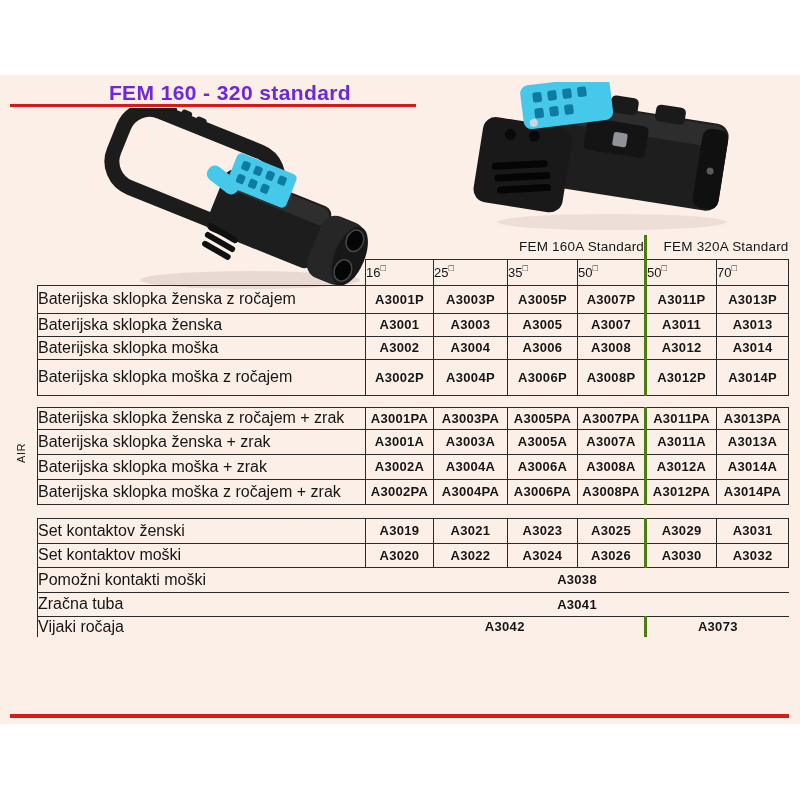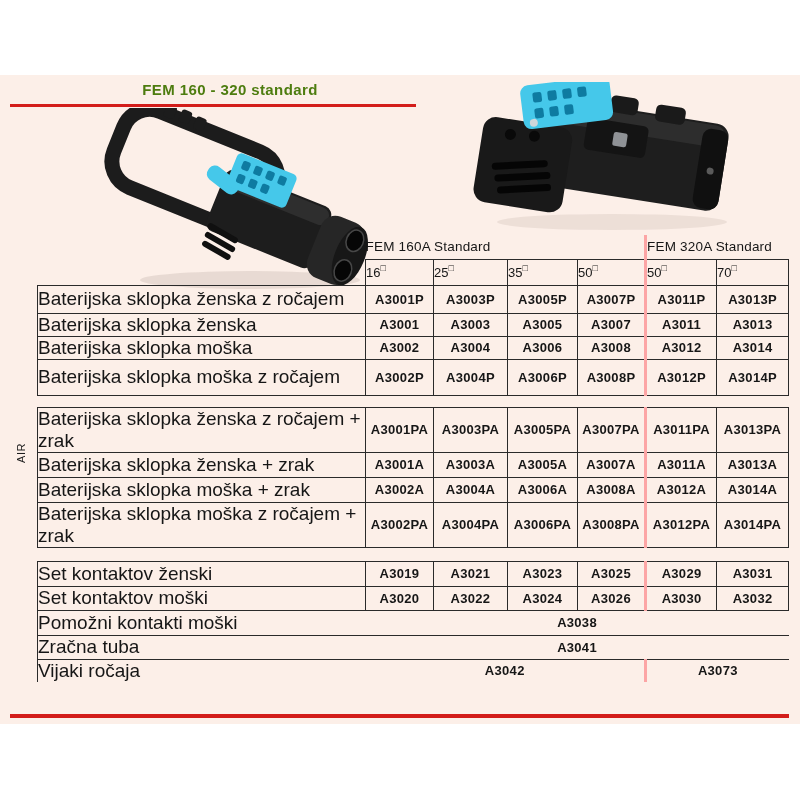--- a/index.html
+++ b/index.html
@@ -6,49 +6,49 @@
   body {
     width:800px; height:800px; background:#ffffff;
     font-family:"Liberation Sans", sans-serif;
     position:relative; overflow:hidden;
   }
   .page { position:absolute; left:0; top:0; width:800px; height:800px; background:#ffffff; }
   .panel { position:absolute; left:0; top:75px; width:800px; height:649px; background:#fcefe8; }
 
   .title {
     position:absolute; left:30px; top:81px; width:400px; text-align:center;
-    font-size:15px; font-weight:bold; color:#4d7c0f; letter-spacing:.4px;
+    font-size:21px; font-weight:bold; color:#6d28d9; letter-spacing:.4px;
   }
   .rule-top    { position:absolute; left:10px; top:104px; width:406px; height:3px; background:#d31d1a; }
   .rule-bottom { position:absolute; left:10px; top:714px; width:779px; height:4px; background:#d31d1a; }
 
   .air {
     position:absolute; left:-7px; top:445px; width:60px; height:16px; text-align:center;
     transform:rotate(-90deg); font-size:11px; color:#1c1c1c; letter-spacing:.5px;
   }
 
   .photo { position:absolute; }
   .photo-left  { left:100px; top:108px; width:275px; height:188px; }
   .photo-right { left:452px; top:82px;  width:300px; height:152px; }
 
   table.catalog {
     position:absolute; left:37px; top:235px; width:751px;
     border-collapse:collapse; table-layout:fixed;
   }
   table.catalog td { padding:0; vertical-align:middle; color:#161616; }
-  td.lbl  { text-align:left; padding-left:10px; font-size:19px; }
+  td.lbl  { text-align:left; padding-left:10px; font-size:16px; }
   td.val  { text-align:center; font-size:13px; font-weight:bold; letter-spacing:.3px; }
   td.size { text-align:left; font-size:13px; }
   td.size sup { font-size:9px; position:relative; top:-1px; }
-  td.gh   { text-align:left; font-size:13.5px; letter-spacing:.2px; }
+  td.gh   { text-align:right; font-size:13.5px; letter-spacing:.2px; }
   .bt  { border-top:1.5px solid #2a2a2a; }
   .bb  { border-bottom:1.5px solid #2a2a2a; }
   .bl  { border-left:1.5px solid #2a2a2a; }
   .br  { border-right:1.5px solid #2a2a2a;margin-top:9px; }
-  .blk { border-left:3px solid #fca5a5; }
+  .blk { border-left:3px solid #4d7c0f; }
 </style>
 </head>
 <body>
 
 <div class="page">
   <div class="panel"></div>
 
   <div class="title">FEM 160 - 320 standard</div>
   <div class="rule-top"></div>
   <div class="rule-bottom"></div>

